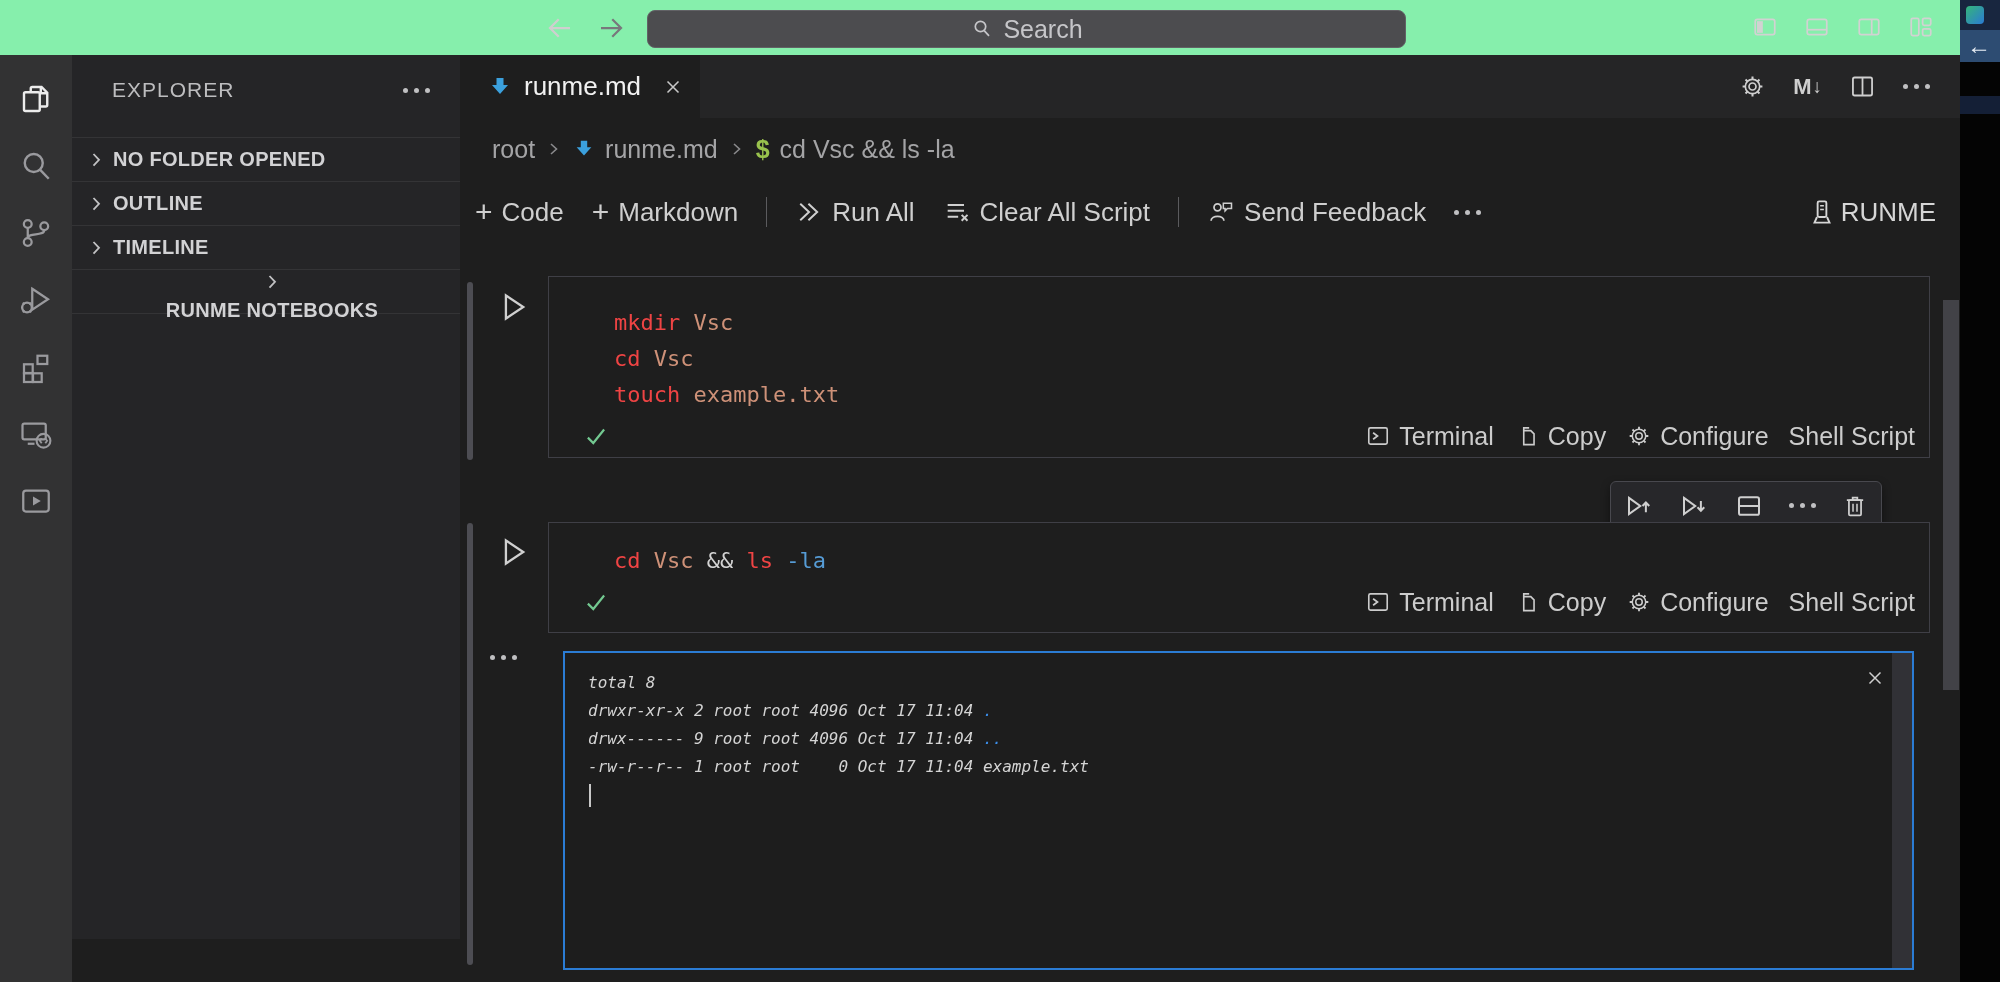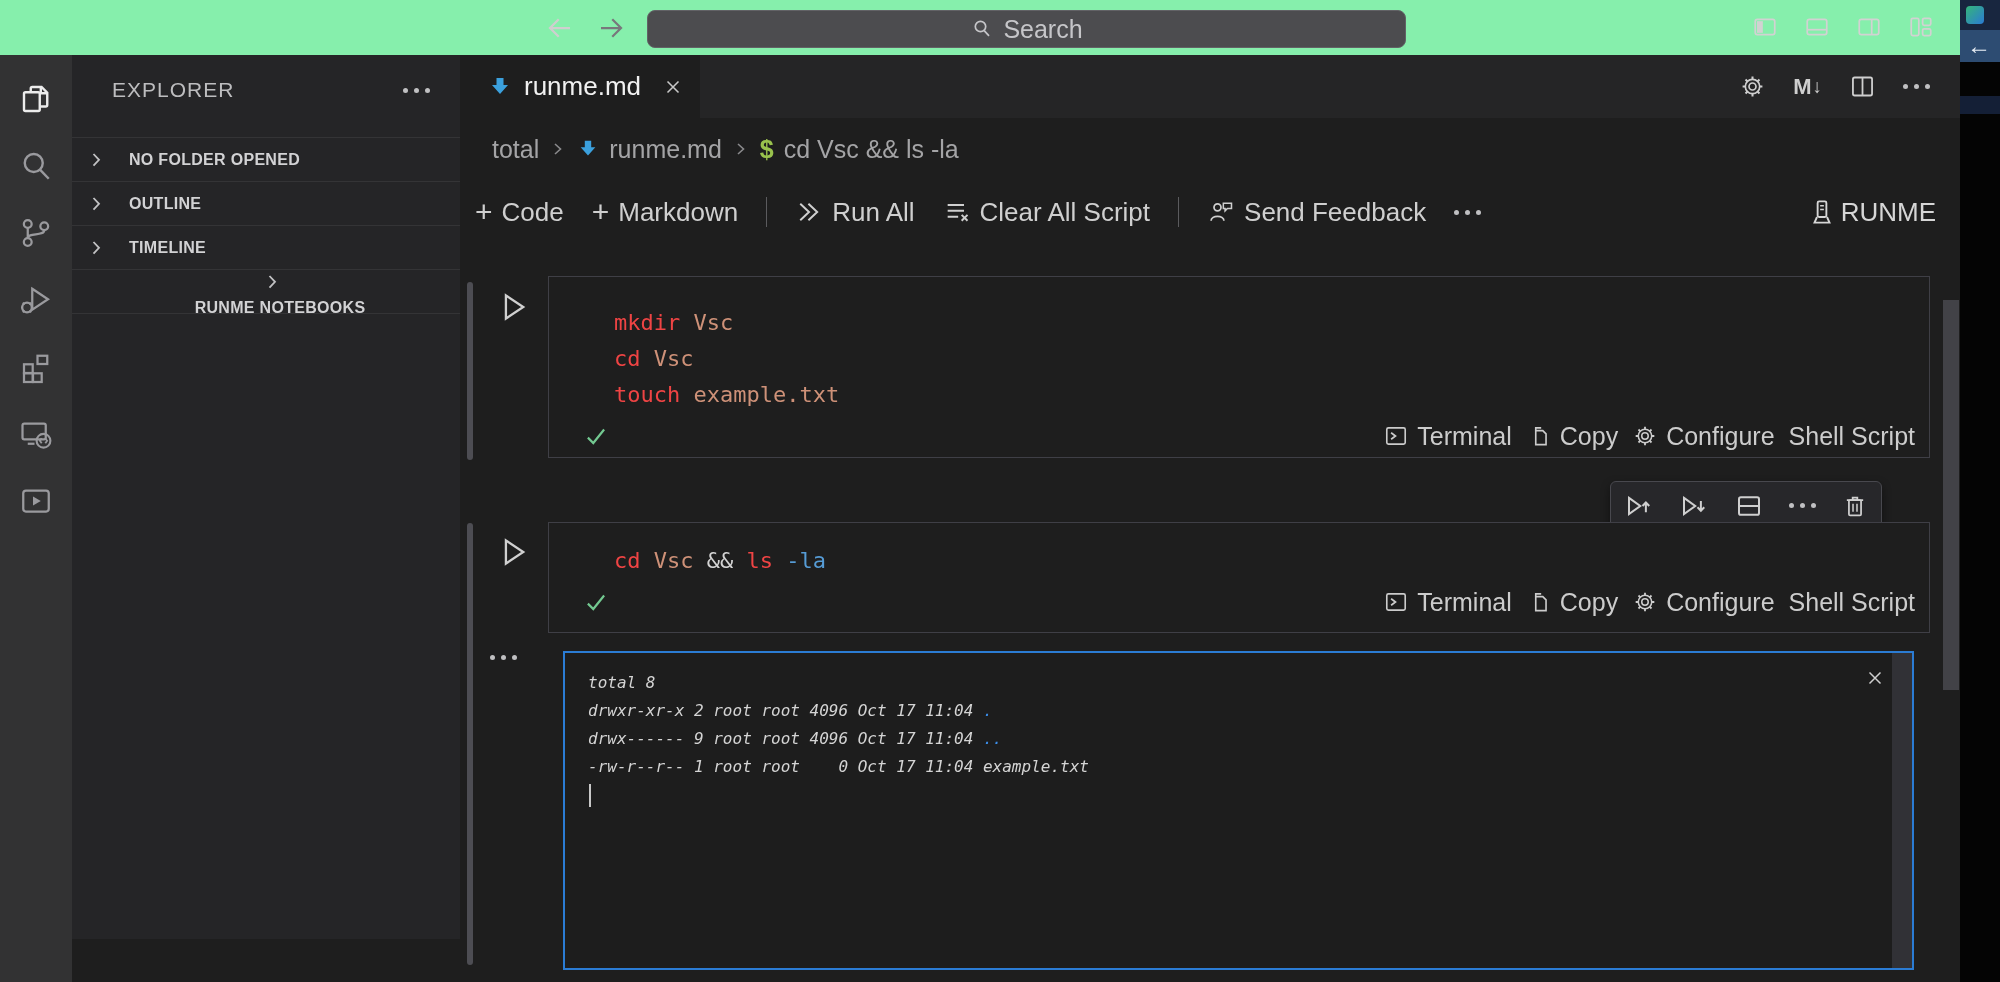--- a/index.html
+++ b/index.html
@@ -23,21 +23,21 @@
   .ab-item{width:72px;height:67px;display:flex;align-items:center;justify-content:center;color:#9a9a9e;}
   .ab-item.active{color:#ececec;}
 
   
   .sidebar{position:absolute;left:72px;top:55px;width:388px;height:884px;background:#252527;}
   .sb-head{height:70px;display:flex;align-items:center;padding:0 30px 0 40px;}
   .sb-title{font-size:21px;color:#bdbdbf;letter-spacing:1px;flex:1;}
   .sections{margin-top:12px;}
   .sb-row{height:43px;display:flex;align-items:center;gap:5px;padding-left:12px;border-top:1px solid rgba(255,255,255,0.07);}
   .sb-row:last-child{border-bottom:1px solid rgba(255,255,255,0.07);flex-direction:column;}
-  .sb-row .lbl{font-size:16px;font-weight:700;color:#d2d2d4;letter-spacing:.3px;margin-left:16px;}
+  .sb-row .lbl{font-size:20px;font-weight:700;color:#d2d2d4;letter-spacing:.3px;}
   .chev{color:#c2c2c4;display:flex;}
 
   .dots{display:flex;gap:6px;align-items:center;}
   .dots i{width:5px;height:5px;border-radius:50%;background:#c0c0c2;display:block;}
 
   
   .editor{position:absolute;left:460px;top:55px;width:1500px;height:927px;background:#1e1e1e;}
   .tabbar{position:absolute;left:0;top:0;width:1500px;height:63px;background:#252526;}
   .tab{position:absolute;left:0;top:0;width:240px;height:63px;background:#1e1e1e;display:flex;align-items:center;padding:0 16px 0 28px;box-sizing:border-box;gap:12px;}
   .tab-label{font-size:26px;color:#f1f1f1;flex:1;}
@@ -57,21 +57,21 @@
   .plus{font-size:30px;font-weight:400;line-height:1;color:#cfcfcf;}
   .tb-brand{position:absolute;right:24px;top:0;height:56px;display:flex;align-items:center;gap:4px;font-size:26px;color:#d6d6d6;}
 
   
   .focusbar{position:absolute;width:6px;border-radius:3px;background:#4d4d53;}
   .runbtn{position:absolute;color:#d0d0d0;}
   .cell{position:absolute;left:88px;width:1382px;background:#1e1e1e;border:1px solid #3f3f46;box-sizing:border-box;}
   .codearea{font-family:"DejaVu Sans Mono",monospace;font-size:22px;}
   .codearea .cl{height:36px;line-height:36px;white-space:pre;}
   .tk-cmd{color:#ef4444;} .tk-arg{color:#ce9178;} .tk-plain{color:#d4d4d4;} .tk-flag{color:#569cd6;} .tk-dir{color:#3b8eea;}
-  .statusbar{height:46px;display:flex;align-items:center;gap:14px;padding:0 14px 0 0;}
+  .statusbar{height:46px;display:flex;align-items:center;gap:20px;padding:0 14px 0 0;}
   .st-check{margin:0 auto 0 34px;display:flex;}
   .st-item{display:flex;align-items:center;gap:8px;font-size:25px;color:#cccccc;white-space:nowrap;}
   #cell1{top:221px;height:182px;} #cell1 .codearea{padding:28px 0 0 65px;}
   #cell2{top:467px;height:111px;} #cell2 .codearea{padding:20px 0 0 65px;}
   #fb1{left:7px;top:227px;height:178px;}
   #fb2{left:7px;top:468px;height:442px;}
   #run1{left:40px;top:237px;} #run2{left:40px;top:482px;}
 
   .hovertb{position:absolute;left:1150px;top:426px;width:270px;height:47px;background:#27272a;border:1px solid #48484e;border-radius:6px;
            box-shadow:0 4px 10px rgba(0,0,0,.45);display:flex;align-items:center;justify-content:space-around;color:#cfcfcf;}
@@ -281,21 +281,21 @@
             </svg>
           <span class="dots">
               <i></i>
               <i></i>
               <i></i>
             </span>
         </div>
       </div>
 
       <div class="breadcrumbs">
-        <span>total</span>
+        <span>root</span>
         <span class="bc-sep">
             <svg width="18" height="18" viewBox="0 0 18 18">
               <path d="M6 4 L11.5 9 L6 14" fill="none" stroke="currentColor" stroke-width="1.6"></path>
             </svg>
           </span>
         <svg width="22" height="22" viewBox="0 0 24 24">
             <path d="M8.5 3 H15.5 V10 H20 L12 19 L4 10 H8.5 Z" fill="#3ba0dd"></path>
           </svg>
         <span>runme.md</span>
         <span class="bc-sep">

